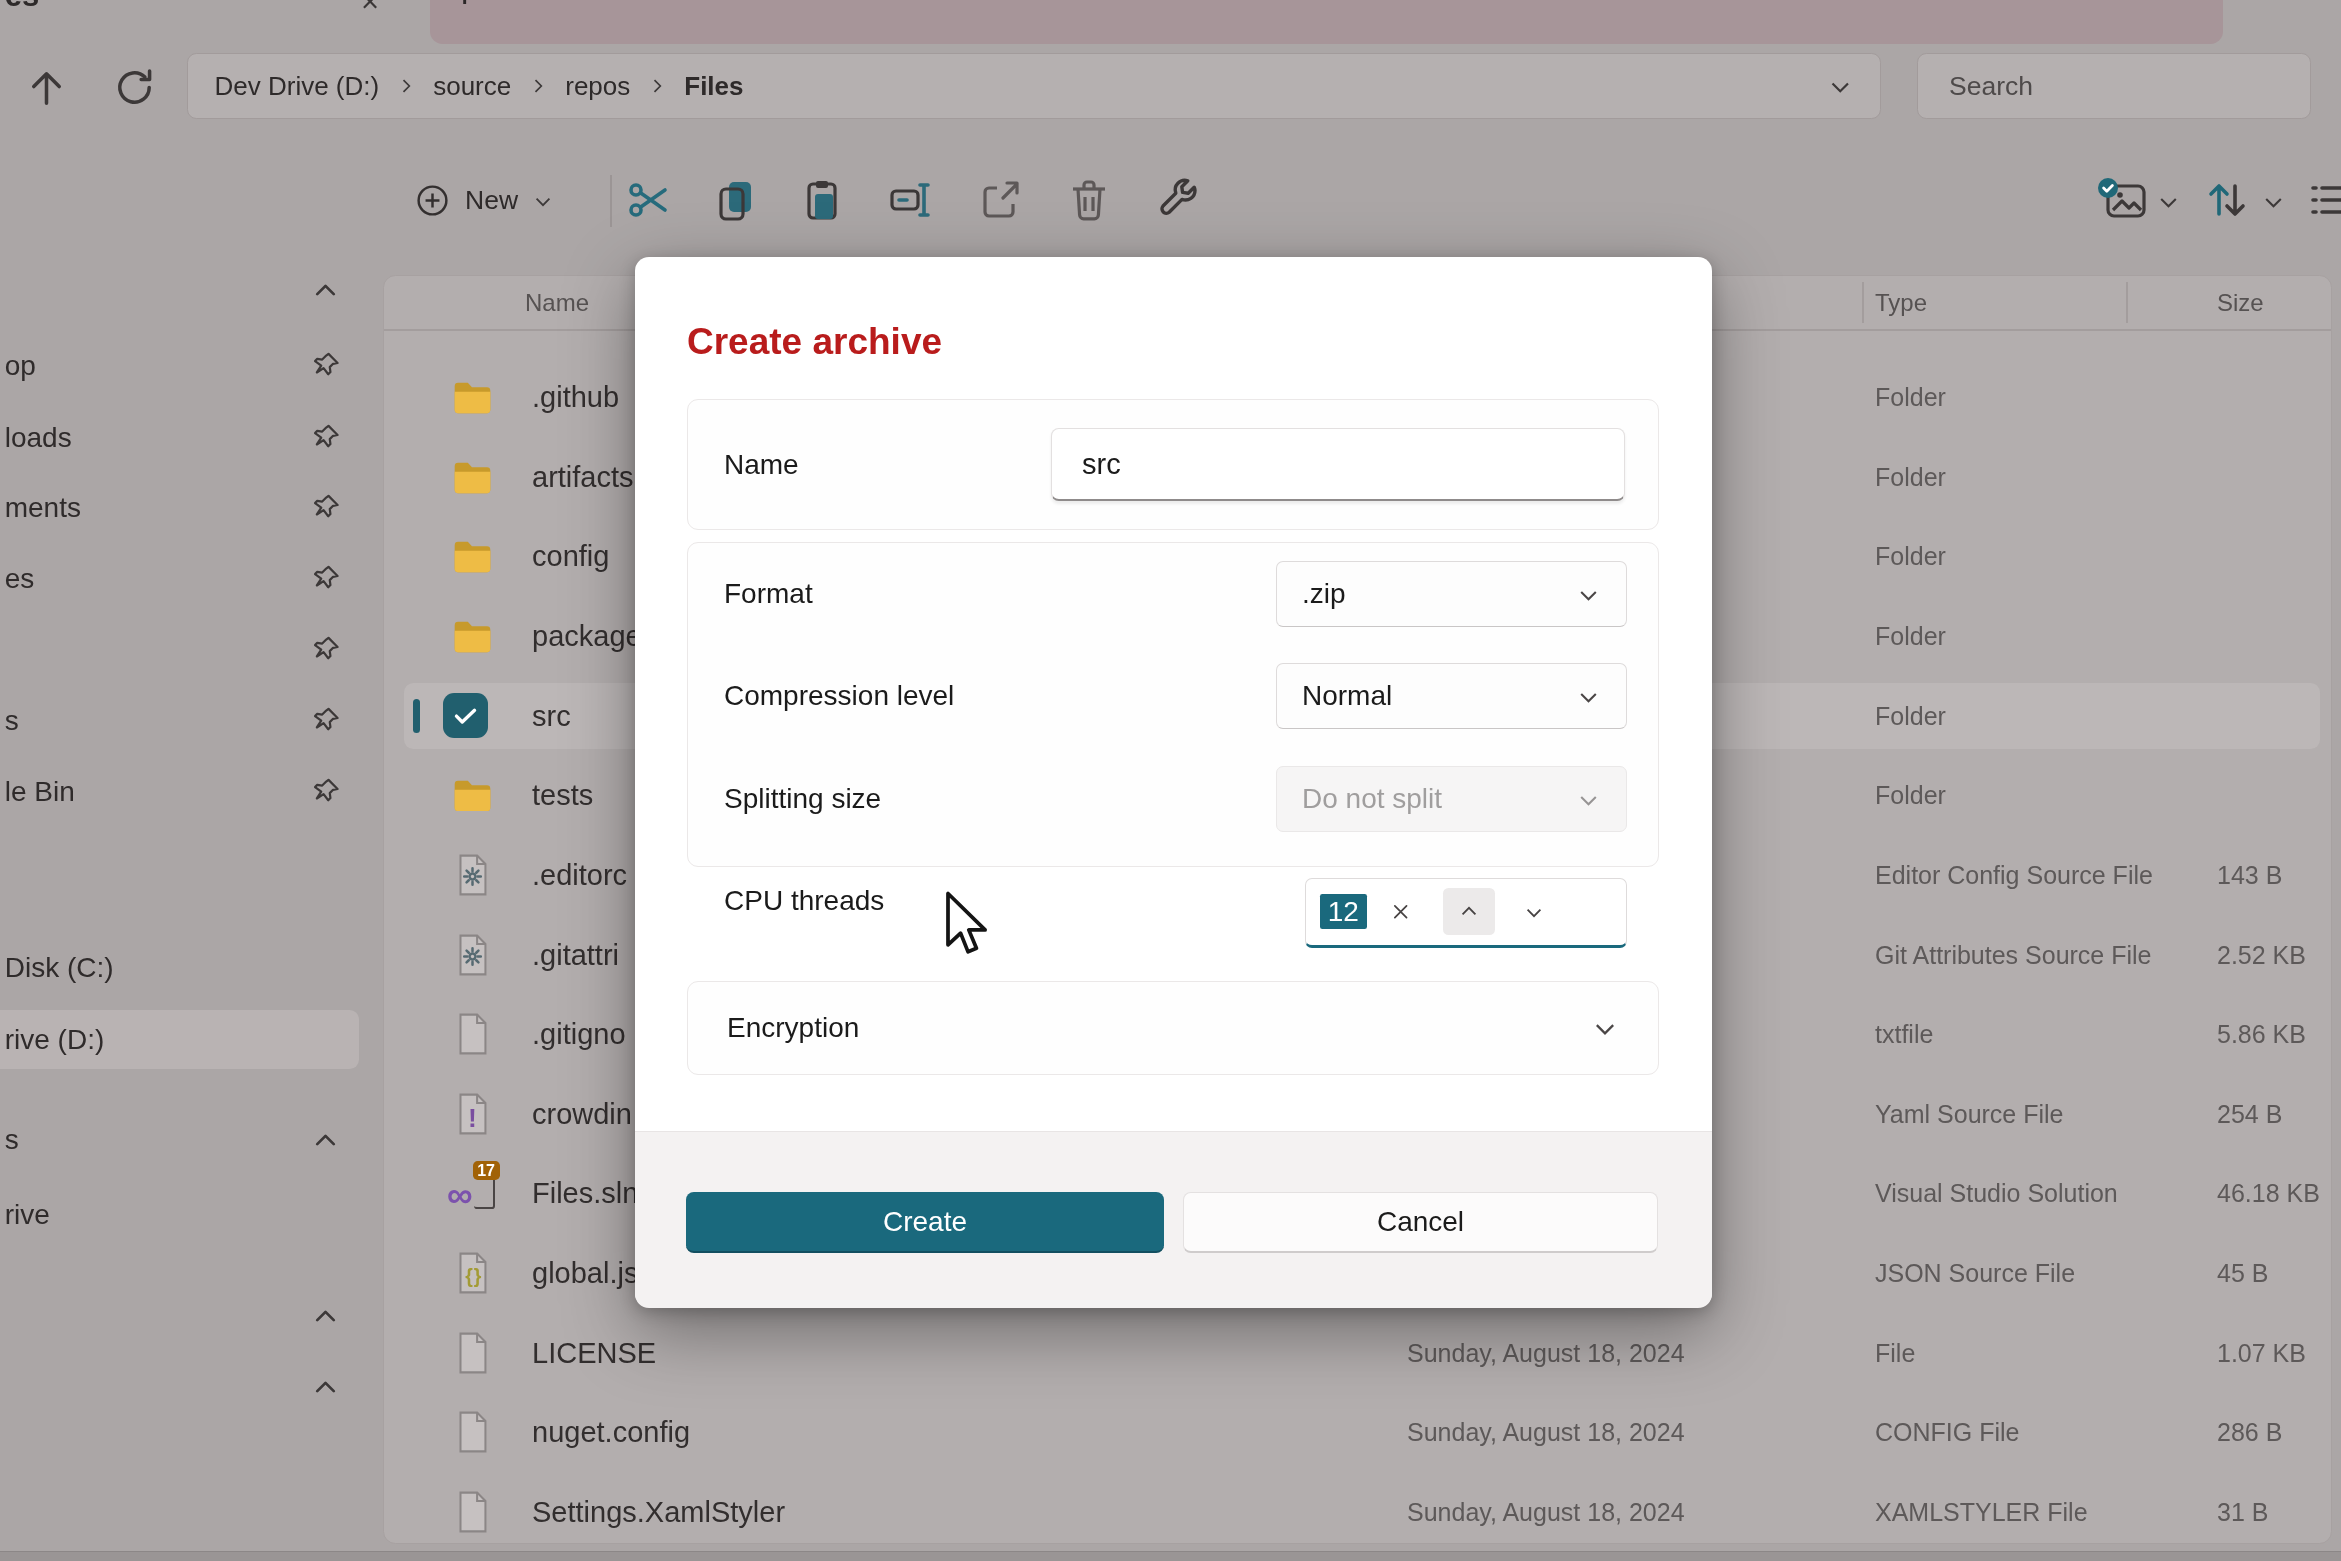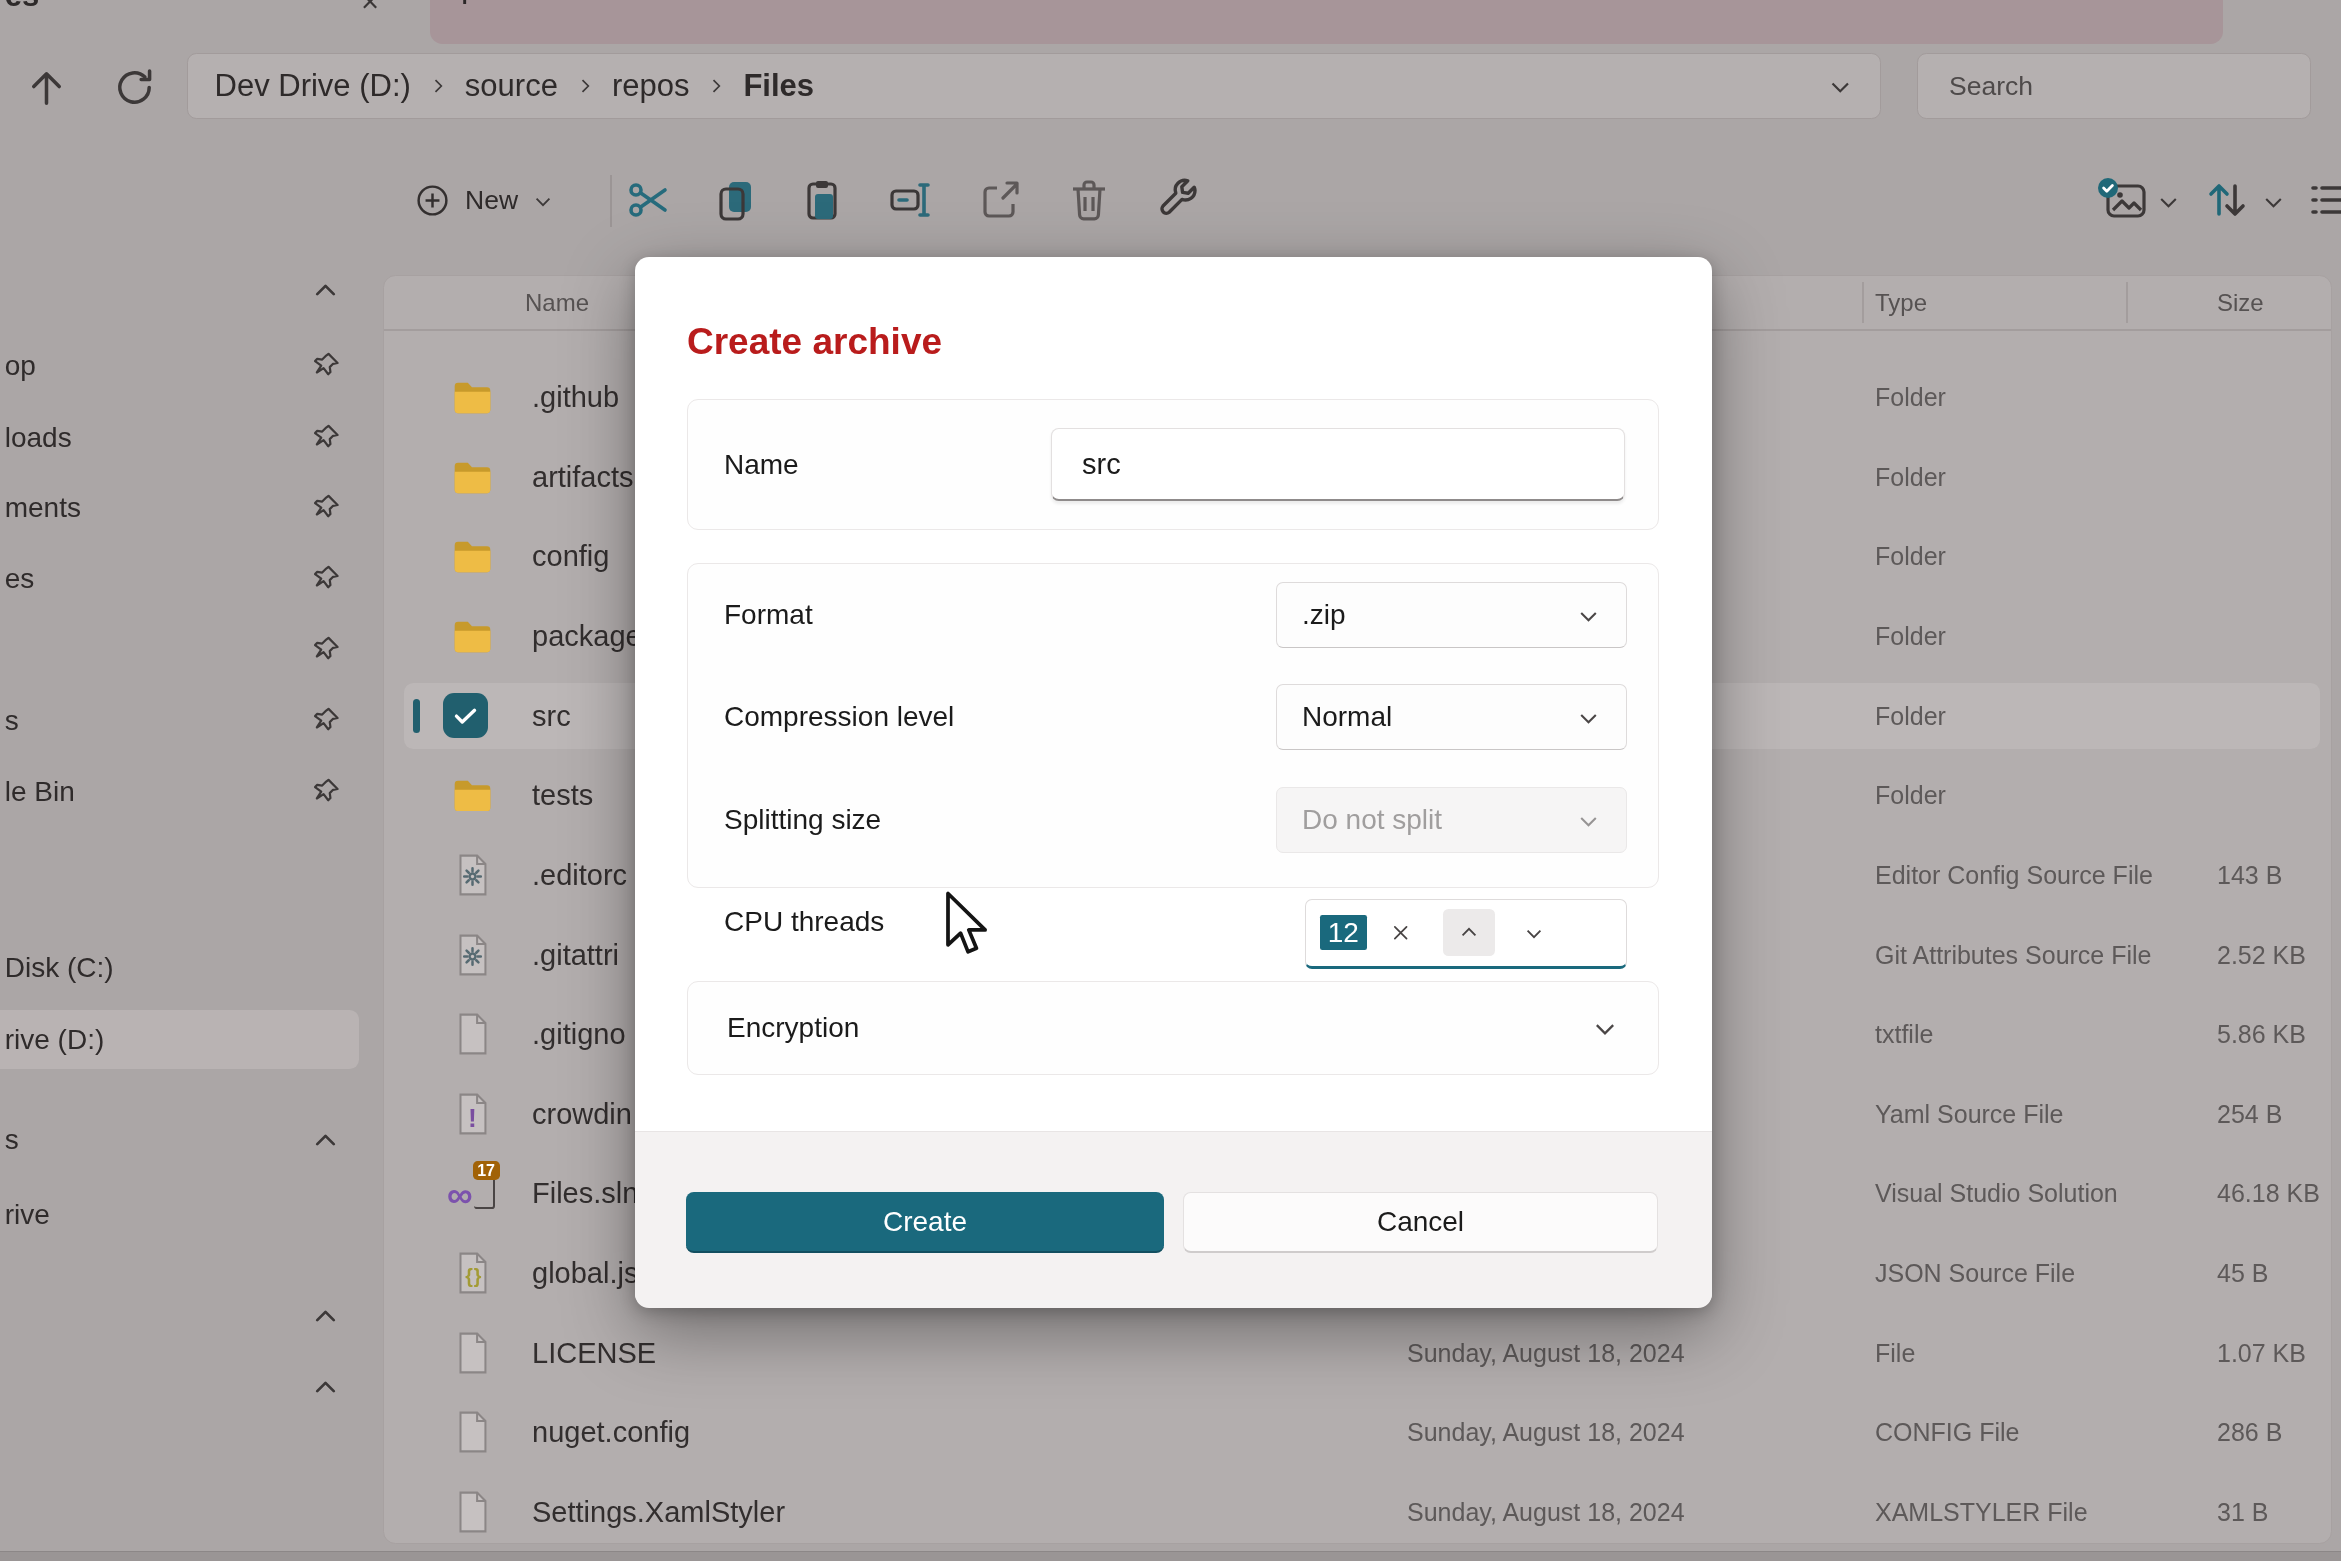--- a/index.html
+++ b/index.html
@@ -13,21 +13,21 @@
   
   .tabbar{position:absolute;left:0;top:0;width:2342px;height:45px;overflow:hidden;}
   .tab-frag-left{position:absolute;left:4.7px;top:-22px;font-size:31px;color:#2e2a2a;font-weight:bold;}
   .tab-close{position:absolute;left:361px;top:-15.6px;font-size:31px;color:#3a3636;}
   .tab-active{position:absolute;left:430px;top:-14px;width:1793px;height:58px;background:#a79599;border-radius:12.5px;}
   .tab-frag-p{position:absolute;left:31px;top:-19px;font-size:33px;color:#2b2727;}
   
   .navbtn{position:absolute;top:64px;width:47px;height:47px;}
   .crumb-pill{position:absolute;left:187px;top:53px;width:1694px;height:66px;background:#b5b0b0;
     border:1.6px solid #a29b9b;border-radius:9.4px;display:flex;align-items:center;padding:0 26.5px;box-sizing:border-box;}
-  .crumb{font-size:31px;color:#2e2a2a;white-space:nowrap;text-align:center;}
+  .crumb{font-size:26px;color:#2e2a2a;white-space:nowrap;text-align:center;}
   .crumb.last{font-weight:bold;}
   .crumb-sep{width:20px;height:20px;margin:0 17px;}
   .crumb-dd{margin-left:auto;width:26.5px;height:26.5px;}
   .search-pill{position:absolute;left:1917px;top:53px;width:394px;height:66px;background:#b5b0b0;
     border:1.6px solid #a29b9b;border-radius:9.4px;box-sizing:border-box;}
   .search-pill input{position:absolute;inset:0;background:transparent;border:none;outline:none;
     font-size:26.5px;color:#443f3f;padding:0 31px;font-family:inherit;width:100%;box-sizing:border-box;}
   .search-pill input::placeholder{color:#4e4a4a;opacity:1;}
   
   .newbtn{position:absolute;left:414px;top:167px;height:67px;display:flex;align-items:center;gap:14px;}
@@ -67,21 +67,21 @@
   .vs-bracket{position:absolute;right:0px;top:6.2px;width:19px;height:30px;border:2.3px solid #4a4545;border-left:none;border-radius:3.1px;}
   .vs-inf{position:absolute;left:-3.1px;top:7.8px;font-size:36px;color:#7c52ad;font-weight:bold;line-height:1;}
   .vs-badge{position:absolute;right:-4.7px;top:-7.8px;background:#a16207;color:#fff;font-size:16px;
     padding:1.6px 4.7px;border-radius:4.7px;font-weight:bold;line-height:1;}
   
   .dialog{position:absolute;left:635px;top:257px;width:1077px;height:1050px;background:#fff;border-radius:14px;
     box-shadow:0 23.4px 70px rgba(0,0,0,.38),0 4.7px 15.6px rgba(0,0,0,.22);box-sizing:border-box;}
   .dlg-title{position:absolute;left:52px;top:64px;font-size:37px;font-weight:700;color:#b91c1c;}
   .card{position:absolute;left:52px;width:972px;border:1.6px solid #ebe8e8;border-radius:11px;background:#fefefe;box-sizing:border-box;}
   .card.name{top:142px;height:131px;}
-  .card.settings{top:306px;height:325px;}
+  .card.settings{top:285px;height:325px;}
   .card.enc{top:724px;height:94px;display:flex;align-items:center;padding:0 39px;}
   .fld-lab{font-size:28px;color:#1b1b1b;}
   .name-lab{position:absolute;left:36px;top:50%;transform:translateY(-50%);}
   .name-input{position:absolute;left:363px;top:28px;width:574px;height:73px;border:1.6px solid #e3e0e0;
     border-bottom:2.3px solid #8f8b8b;border-radius:7.8px;background:#fff;font-size:29px;color:#1b1b1b;
     padding:0 30px;font-family:inherit;outline:none;box-sizing:border-box;box-shadow:0 2.3px 3.1px rgba(0,0,0,.07);}
   .set-row{position:absolute;left:36px;right:31px;height:102px;display:flex;align-items:center;}
   .combo{margin-left:auto;width:351px;height:66px;border:1.6px solid #dedbdb;border-bottom-color:#c9c6c6;
     border-radius:7px;background:#fdfdfd;display:flex;align-items:center;padding:0 25px;box-sizing:border-box;}
   .combo .val{font-size:28px;color:#1b1b1b;}

